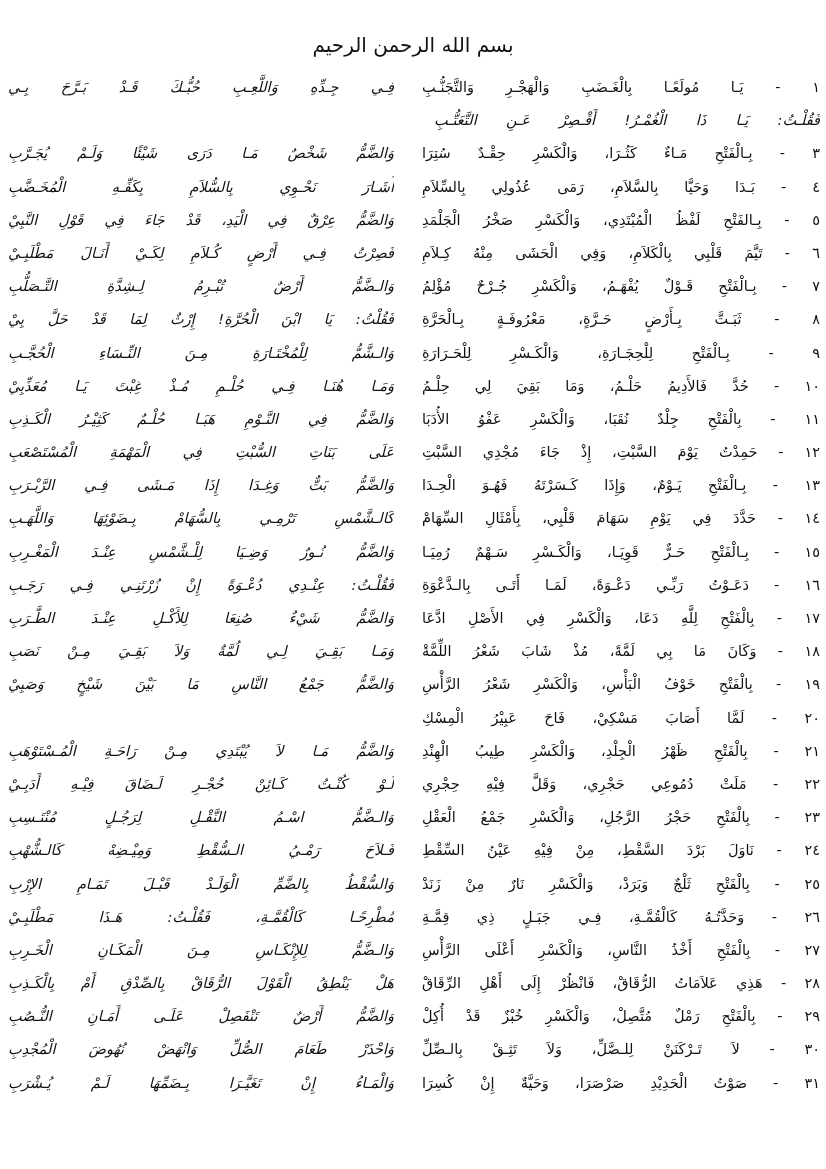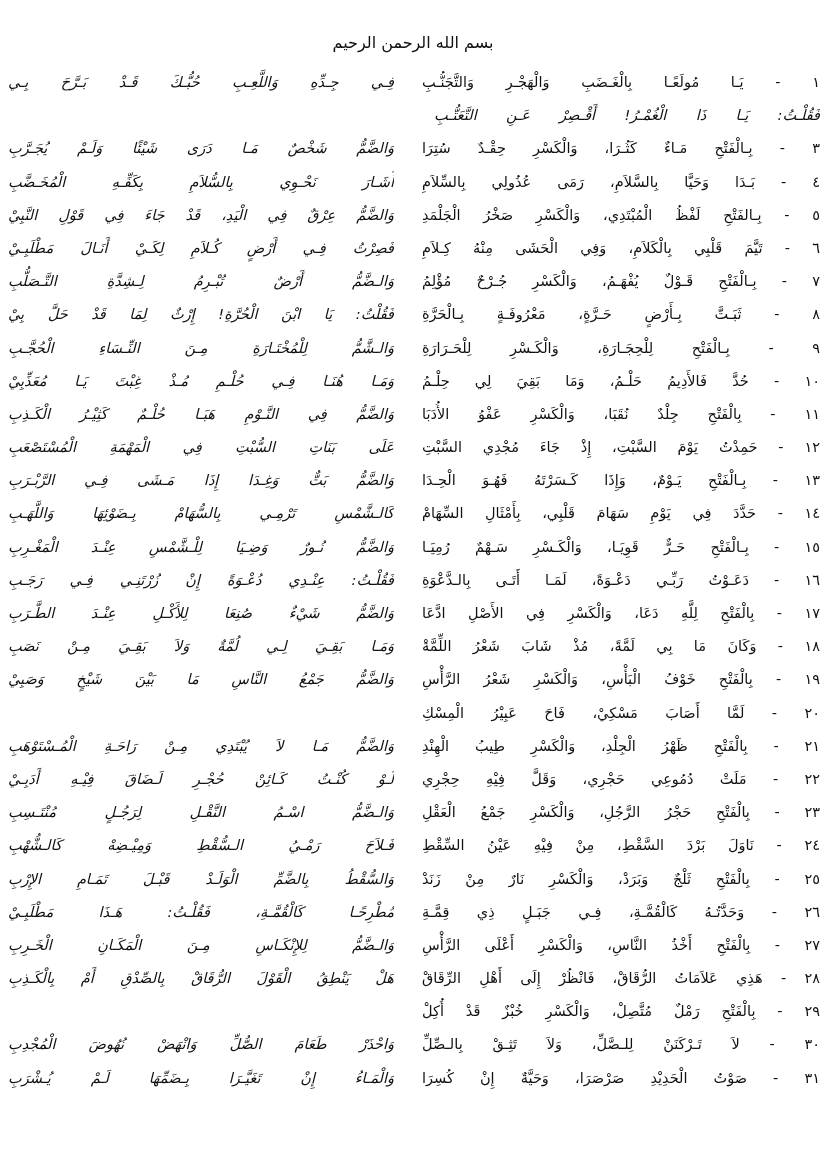--- a/index.html
+++ b/index.html
@@ -11,21 +11,21 @@
     background: #ffffff;
     color: #111111;
     font-family: "DejaVu Sans", sans-serif;
     direction: rtl;
     overflow: hidden;
     box-sizing: border-box;
   }
   .title {
     text-align: center;
     padding-top: 33px;
-    font-size: 16px;
+    font-size: 20px;
     letter-spacing: 0.5px;
     white-space: nowrap;
   }
   .verses {
     margin-top: 14px;
     padding: 0 6px 0 8px;
   }
   .verse-row {
     display: flex;
     direction: rtl;
@@ -158,20 +158,21 @@
       <div class="verse-row">
     <div class="hemistich right"><span class="verse-num">٢٧ - </span><span>بِالْفَتْحِ أَخْذُ النَّاسِ، وَالْكَسْرِ أَعْلَى الرَّأْسِ</span></div>
     <div class="hemistich left">وَالـضَّمُّ لِلإِنْكَـاسِ مِـنَ الْمَكَـانِ الْخَـرِبِ</div>
   </div>
       <div class="verse-row">
     <div class="hemistich right"><span class="verse-num">٢٨ - </span><span>هَذِي عَلاَمَاتُ الرُّقَاقْ، فَانْظُرْ إِلَى أَهْلِ الرِّقَاقْ</span></div>
     <div class="hemistich left">هَلْ يَنْطِقُ الْقَوْلَ الرُّقَاقْ بِالصِّدْقِ أَمْ بِالْكَـذِبِ</div>
   </div>
       <div class="verse-row">
     <div class="hemistich right"><span class="verse-num">٢٩ - </span><span>بِالْفَتْحِ رَمْلٌ مُتَّصِلْ، وَالْكَسْرِ خُبْزٌ قَدْ أُكِلْ</span></div>
+    <div class="hemistich left">وَالضَّمُّ أَرْضٌ تَنْفَصِلْ عَلَـى أَمَـانِ النُّـصُبِ</div>
   </div>
       <div class="verse-row">
     <div class="hemistich right"><span class="verse-num">٣٠ - </span><span>لاَ تَـرْكَنَنْ لِلـصَّلِّ، وَلاَ تَثِـقْ بِالـصِّلِّ</span></div>
     <div class="hemistich left">وَاحْذَرْ طَعَامَ الصُّلِّ وَانْهَضْ نُهُوضَ الْمُجْدِبِ</div>
   </div>
       <div class="verse-row">
     <div class="hemistich right"><span class="verse-num">٣١ - </span><span>صَوْتُ الْحَدِيْدِ صَرْصَرَا، وَحَيَّةٌ إِنْ كُسِرَا</span></div>
     <div class="hemistich left">وَالْمَـاءُ إِنْ تَغَيَّـرَا بِـضَمِّهَا لَـمْ يُـشْرَبِ</div>
   </div>
     </div>

